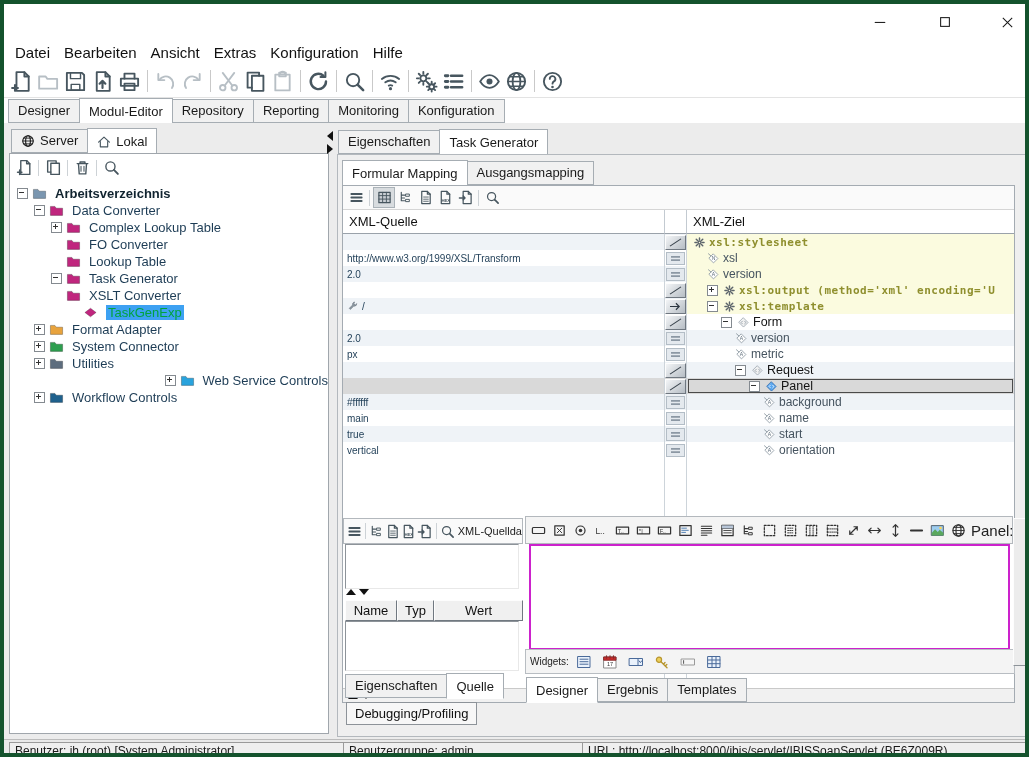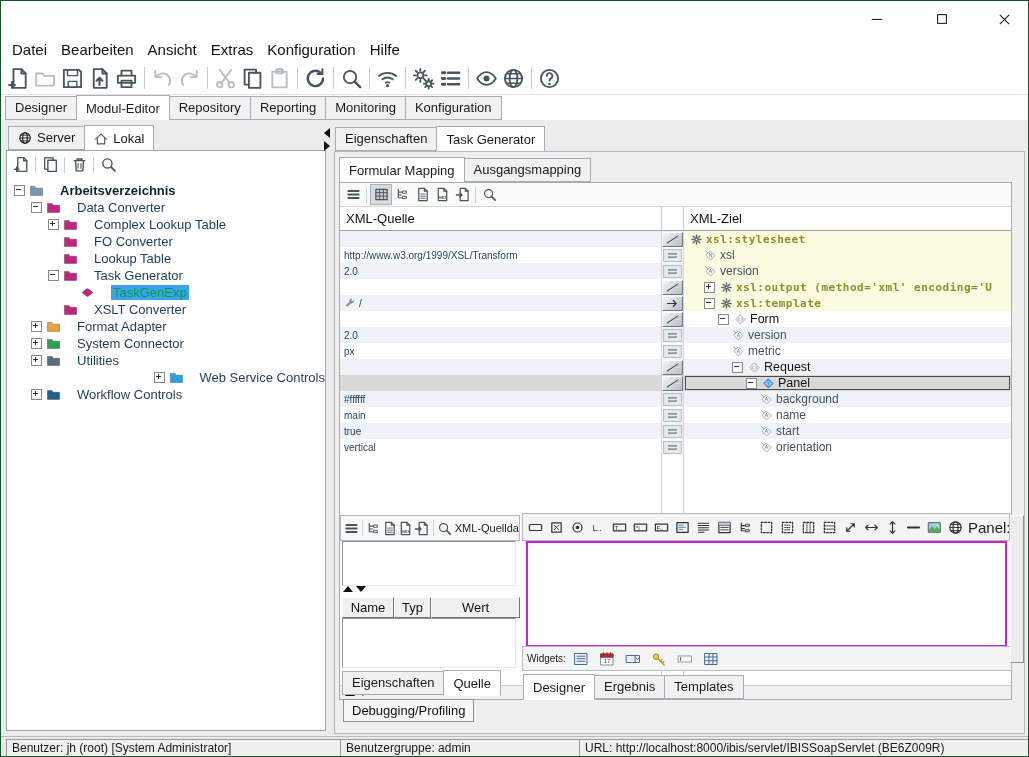--- a/index.html
+++ b/index.html
@@ -1,16 +1,16 @@
 <!DOCTYPE html>
 <html><head>
 <meta charset="utf-8">
 <style>
   html,body{margin:0;padding:0;background:#d8d8d8;font-family:"Liberation Sans",sans-serif;}
-  #win{position:relative;width:1029px;height:757px;background:#ffffff;border:1px solid #14532d;box-sizing:border-box;overflow:hidden;}
+  #win{position:relative;width:1029px;height:757px;background:#ffffff;border:4px solid #14532d;box-sizing:border-box;overflow:hidden;}
   .abs{position:absolute;box-sizing:border-box;}
   .icon{display:inline-flex;align-items:center;justify-content:center;line-height:0;}
   
   #titlebar{left:0;top:0;width:1027px;height:36px;background:#fff;}
   .winbtn{position:absolute;top:4px;width:32px;height:28px;display:flex;align-items:center;justify-content:center;color:#1a1a1a;}
   
   #menubar{left:0;top:36px;width:1027px;height:25px;background:#fff;display:flex;align-items:center;padding-left:4px;}
   .menu-item{font-size:15px;color:#111;padding:2px 7px;}
   
   #toolbar{left:0;top:61px;width:1027px;height:33px;background:#fff;display:flex;align-items:center;padding-left:4px;border-bottom:1px solid #e3e3e3;}
@@ -27,21 +27,21 @@
   #content{left:0;top:119px;width:1027px;height:616px;background:#ececec;}
   
   #leftpanel{left:5px;top:5px;width:318px;height:606px;}
   #lefttabs{position:absolute;left:2px;top:0;height:25px;}
   #leftbox{position:absolute;left:0;top:25px;width:318px;height:579px;background:#fff;border:1px solid #a0a6ac;}
   #lefttools{display:flex;align-items:center;height:27px;padding-left:3px;background:#fff;}
   .ltbtn{width:22px;height:22px;display:flex;align-items:center;justify-content:center;color:#47565f;}
   .lsep{width:1px;height:16px;background:#cdd2d6;margin:0 3px;}
   #tree{padding-top:4px;}
   .trow{height:17px;display:flex;align-items:center;font-size:13px;color:#1d3c55;white-space:nowrap;}
-  .trow .lbl{margin-left:16px;}
+  .trow .lbl{margin-left:8px;}
   .trow .lbl.bold{font-weight:bold;color:#10232f;}
   .trow .lbl.sel{background:#3da1f2;color:#00a33e;padding:0 2px;}
   .exp{width:9px;height:9px;border:1px solid #848a90;background:#fff;position:relative;flex:none;margin-right:4px;}
   .exp:before{content:"";position:absolute;left:1px;top:3px;width:5px;height:1px;background:#333;}
   .exp.plus:after{content:"";position:absolute;left:3px;top:1px;width:1px;height:5px;background:#333;}
   .exp.none{visibility:hidden;}
   
   .vsplit{width:8px;display:flex;flex-direction:column;gap:3px;align-items:center;}
   .tri-l{width:0;height:0;border-top:5px solid transparent;border-bottom:5px solid transparent;border-right:6px solid #111;}
   .tri-r{width:0;height:0;border-top:5px solid transparent;border-bottom:5px solid transparent;border-left:6px solid #111;}
@@ -429,37 +429,37 @@
             </div>
             <div class="trow" style="padding-left: 41px;">
               <span class="exp minus"></span>
               <span class="icon">
                 <svg width="15" height="15" viewBox="0 0 16 16">
                   <path d="M1.5 13.2V3.6h4.8l1.4 1.9h6.8v7.7z" fill="#c0267e" stroke="rgba(0,0,0,0.35)" stroke-width="0.8"></path>
                 </svg>
               </span>
               <span class="lbl">Task Generator</span>
             </div>
+            <div class="trow" style="padding-left: 41px;">
+              <span class="exp none"></span>
+              <span class="icon">
+                <svg width="15" height="15" viewBox="0 0 16 16">
+                  <path d="M1.5 13.2V3.6h4.8l1.4 1.9h6.8v7.7z" fill="#c0267e" stroke="rgba(0,0,0,0.35)" stroke-width="0.8"></path>
+                </svg>
+              </span>
+              <span class="lbl">XSLT Converter</span>
+            </div>
             <div class="trow" style="padding-left: 58px;">
               <span class="exp none"></span>
               <span class="icon">
                 <svg width="15" height="15" viewBox="0 0 16 16">
                   <path d="M8 3.4L14 8 8 12.6 2 8z" fill="#c0267e" stroke="rgba(0,0,0,0.3)" stroke-width="0.8"></path>
                 </svg>
               </span>
               <span class="lbl sel">TaskGenExp</span>
-            </div>
-            <div class="trow" style="padding-left: 41px;">
-              <span class="exp none"></span>
-              <span class="icon">
-                <svg width="15" height="15" viewBox="0 0 16 16">
-                  <path d="M1.5 13.2V3.6h4.8l1.4 1.9h6.8v7.7z" fill="#c0267e" stroke="rgba(0,0,0,0.35)" stroke-width="0.8"></path>
-                </svg>
-              </span>
-              <span class="lbl">XSLT Converter</span>
             </div>
             <div class="trow" style="padding-left: 24px;">
               <span class="exp plus"></span>
               <span class="icon">
                 <svg width="15" height="15" viewBox="0 0 16 16">
                   <path d="M1.5 13.2V3.6h4.8l1.4 1.9h6.8v7.7z" fill="#e8a33d" stroke="rgba(0,0,0,0.35)" stroke-width="0.8"></path>
                 </svg>
               </span>
               <span class="lbl">Format Adapter</span>
             </div>

